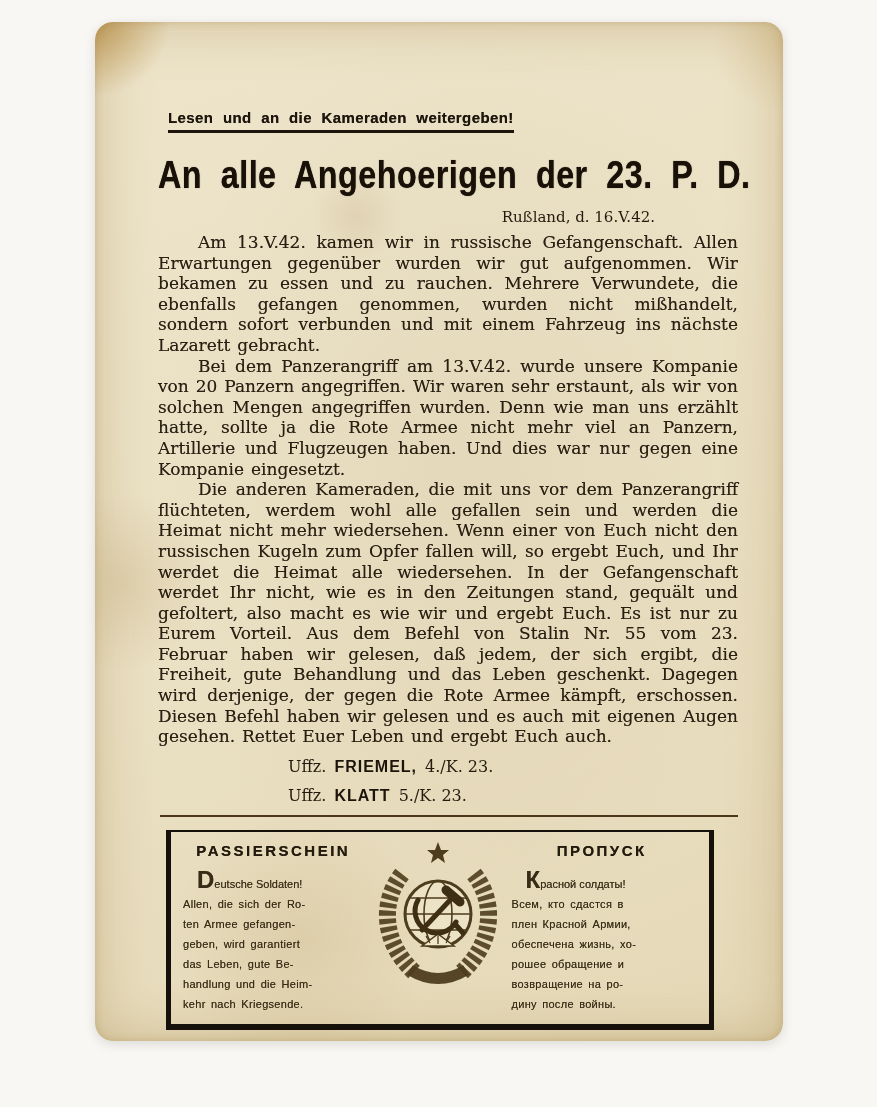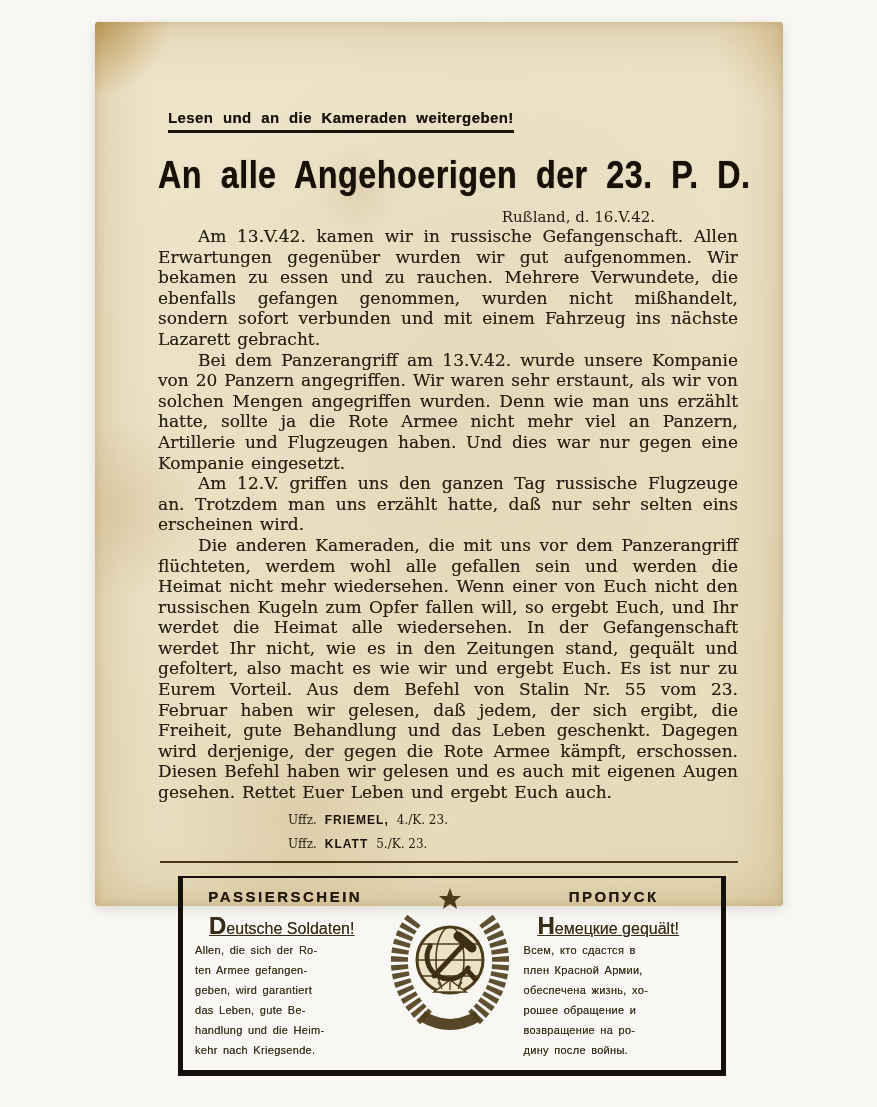--- a/index.html
+++ b/index.html
@@ -6,23 +6,23 @@
   body {
     width: 877px; height: 1107px;
     position: relative;
     background: #f8f7f4;
     overflow: hidden;
     font-family: "DejaVu Serif", serif;
   }
   .paper {
     position: absolute;
     left: 95px; top: 22px;
-    width: 688px; height: 884px;
+    width: 688px; height: 1019px;
     box-sizing: border-box;
-    border-radius: 3px;
+    border-radius: 18px;
     background:
       radial-gradient(circle at 0% 0%, rgba(166,112,18,.55), rgba(166,112,18,0) 75px),
       radial-gradient(circle at 100% 2%, rgba(166,112,18,.16), rgba(166,112,18,0) 70px),
       radial-gradient(circle at 4% 55%, rgba(150,105,35,.14), rgba(150,105,35,0) 90px),
       radial-gradient(circle at 38% 19%, rgba(140,95,30,.10), rgba(140,95,30,0) 45px),
       radial-gradient(circle at 30% 90%, rgba(150,105,35,.12), rgba(150,105,35,0) 130px),
       radial-gradient(ellipse at 55% 45%, rgba(120,85,25,.06), rgba(120,85,25,0) 60%),
       linear-gradient(160deg, #ede4ca 0%, #eae0c3 55%, #e4d8b6 100%);
     box-shadow:
       inset 0 0 55px rgba(148,108,40,.30),
@@ -61,53 +61,53 @@
     text-shadow: 0 0 .7px rgba(25,17,8,.9);
   }
   .dateline {
     margin-top: 14px;
     text-align: right;
     padding-right: 83px;
     font-size: 15px;
     color: #241a0e;
   }
   .bodytext {
-    margin-top: 0;
+    margin-top: 6px;
     font-size: 17px;
     line-height: 20.6px;
     text-align: justify;
     word-spacing: 1.5px;
     color: #281f12;
     text-shadow: 0 0 .5px rgba(40,31,18,.55);
   }
   .bodytext p { margin: 0; text-indent: 40px; }
   .sigs {
     margin-top: 10px;
     margin-left: 130px;
-    font-size: 12px;
+    font-size: 16px;
     color: #241b0e;
   }
   .sig { margin-bottom: 10px; }
   .sig .rank { margin-right: 8px; }
   .sig .name {
     font-family: "Liberation Sans", sans-serif;
     font-weight: 700;
     letter-spacing: 1px;
     margin-right: 8px;
     color: #1c140a;
   }
   .rule {
     margin: 10px 0 0 2px;
     border: 0;
     border-top: 2px solid #4a3818;
     width: 578px;
   }
   .passbox {
     margin-top: 13px;
-    margin-left: 20px;
+    margin-left: 8px;
     width: 548px;
     box-sizing: border-box;
     border: 5px solid #16100a;
     border-top-width: 2px;
     border-bottom-width: 6px;
     padding: 6px 17px 10px 12px;
     display: flex;
     gap: 4px;
     font-family: "Liberation Sans", sans-serif;
     color: #382c16;
@@ -116,24 +116,23 @@
   .pass-header {
     text-align: center;
     font-weight: 700;
     font-size: 15px;
     letter-spacing: 2.5px;
     margin: 4px 0 7px;
     color: #221a0d;
     text-shadow: 0 0 .6px rgba(34,26,13,.8);
   }
   .pass-lead {
-    font-size: 16px;
+    font-size: 11px;
     text-indent: 14px;
     text-shadow: 0 0 .6px rgba(56,44,22,.7);
-    text-decoration: underline;
   }
   .pass-lead::first-letter {
     font-size: 24px;
     font-weight: 800;
   }
   .pass-body {
     font-size: 11px;
     line-height: 20px;
     white-space: pre-line;
     letter-spacing: .3px;
@@ -157,21 +156,20 @@
 
     <div class="banner">Lesen und an die Kameraden weitergeben!</div>
 
     <div class="title">An alle Angehoerigen der 23. P. D.</div>
 
     <div class="dateline">Rußland, d. 16.V.42.</div>
 
     <div class="bodytext">
       <p>Am 13.V.42. kamen wir in russische Gefangenschaft. Allen Erwartungen gegenüber wurden wir gut aufgenommen. Wir bekamen zu essen und zu rauchen. Mehrere Verwundete, die ebenfalls gefangen genommen, wurden nicht mißhandelt, sondern sofort verbunden und mit einem Fahrzeug ins nächste Lazarett gebracht.</p>
       <p>Bei dem Panzerangriff am 13.V.42. wurde unsere Kompanie von 20 Panzern angegriffen. Wir waren sehr erstaunt, als wir von solchen Mengen angegriffen wurden. Denn wie man uns erzählt hatte, sollte ja die Rote Armee nicht mehr viel an Panzern, Artillerie und Flugzeugen haben. Und dies war nur gegen eine Kompanie eingesetzt.</p>
-      <p>Am 12.V. griffen uns den ganzen Tag russische Flugzeuge an. Trotzdem man uns erzählt hatte, daß nur sehr selten eins erscheinen wird.</p>
       <p>Die anderen Kameraden, die mit uns vor dem Panzerangriff flüchteten, werdem wohl alle gefallen sein und werden die Heimat nicht mehr wiedersehen. Wenn einer von Euch nicht den russischen Kugeln zum Opfer fallen will, so ergebt Euch, und Ihr werdet die Heimat alle wiedersehen. In der Gefangenschaft werdet Ihr nicht, wie es in den Zeitungen stand, gequält und gefoltert, also macht es wie wir und ergebt Euch. Es ist nur zu Eurem Vorteil. Aus dem Befehl von Stalin Nr. 55 vom 23. Februar haben wir gelesen, daß jedem, der sich ergibt, die Freiheit, gute Behandlung und das Leben geschenkt. Dagegen wird derjenige, der gegen die Rote Armee kämpft, erschossen. Diesen Befehl haben wir gelesen und es auch mit eigenen Augen gesehen. Rettet Euer Leben und ergebt Euch auch.</p>
     </div>
 
     <div class="sigs">
       <div class="sig">
         <span class="rank">Uffz.</span><span class="name">FRIEMEL,</span><span class="unit">4./K. 23.</span>
       </div>
       <div class="sig">
         <span class="rank">Uffz.</span><span class="name">KLATT</span><span class="unit">5./K. 23.</span>
       </div>
@@ -211,21 +209,21 @@
             <path d="M83,84 l8,9" stroke-width="5"></path>
             <path d="M50,90 L80,58" stroke-width="5"></path>
             <path d="M74,50 l14,12" stroke-width="9"></path>
           </g>
           <polygon points="66,2 69,10 77,10 71,15 73,23 66,18 59,23 61,15 55,10 63,10" fill="#4e3d1d"></polygon>
         </svg>
       </div>
 
       <div class="pass-col">
         <div class="pass-header">ПРОПУСК</div>
-        <div class="pass-lead">Немецкие gequält!</div>
+        <div class="pass-lead">Красной солдаты!</div>
         <div class="pass-body">Всем, кто сдастся в
 плен Красной Армии,
 обеспечена жизнь, хо-
 рошее обращение и
 возвращение на ро-
 дину после войны.</div>
       </div>
 
     </div>
 

